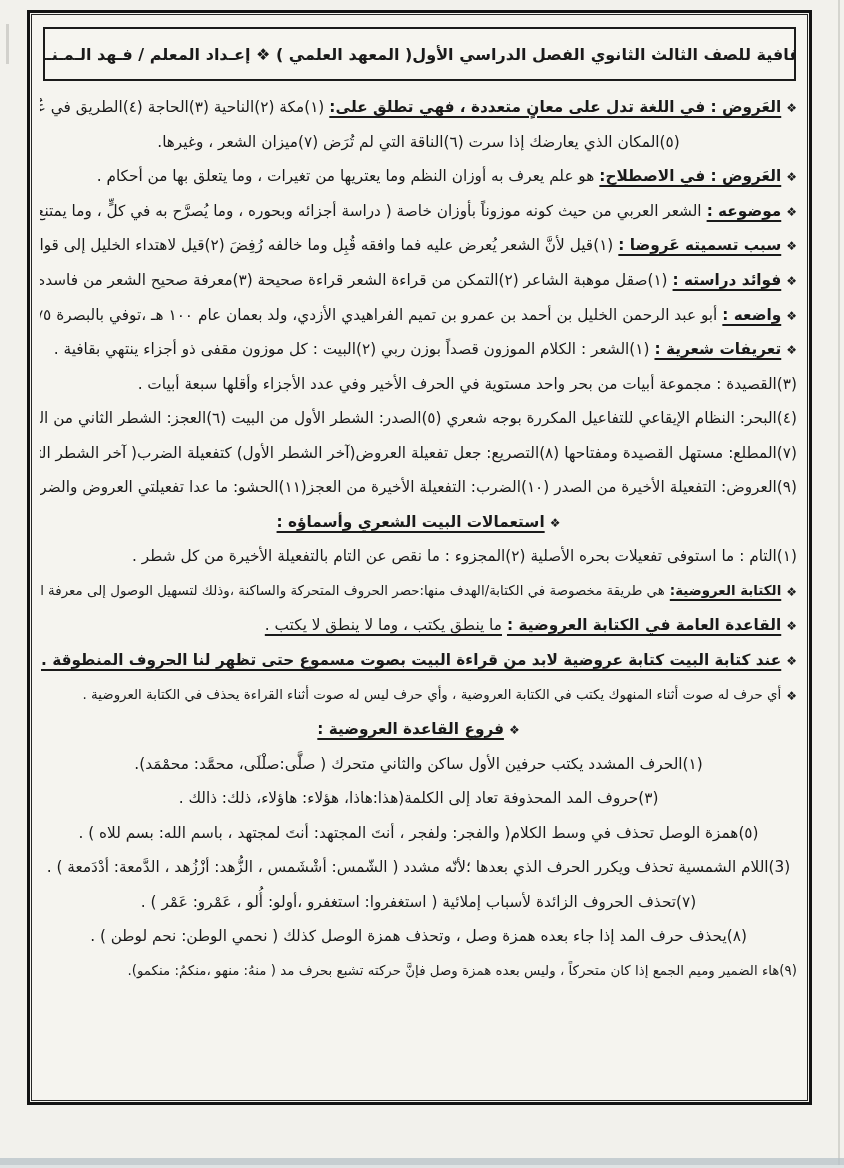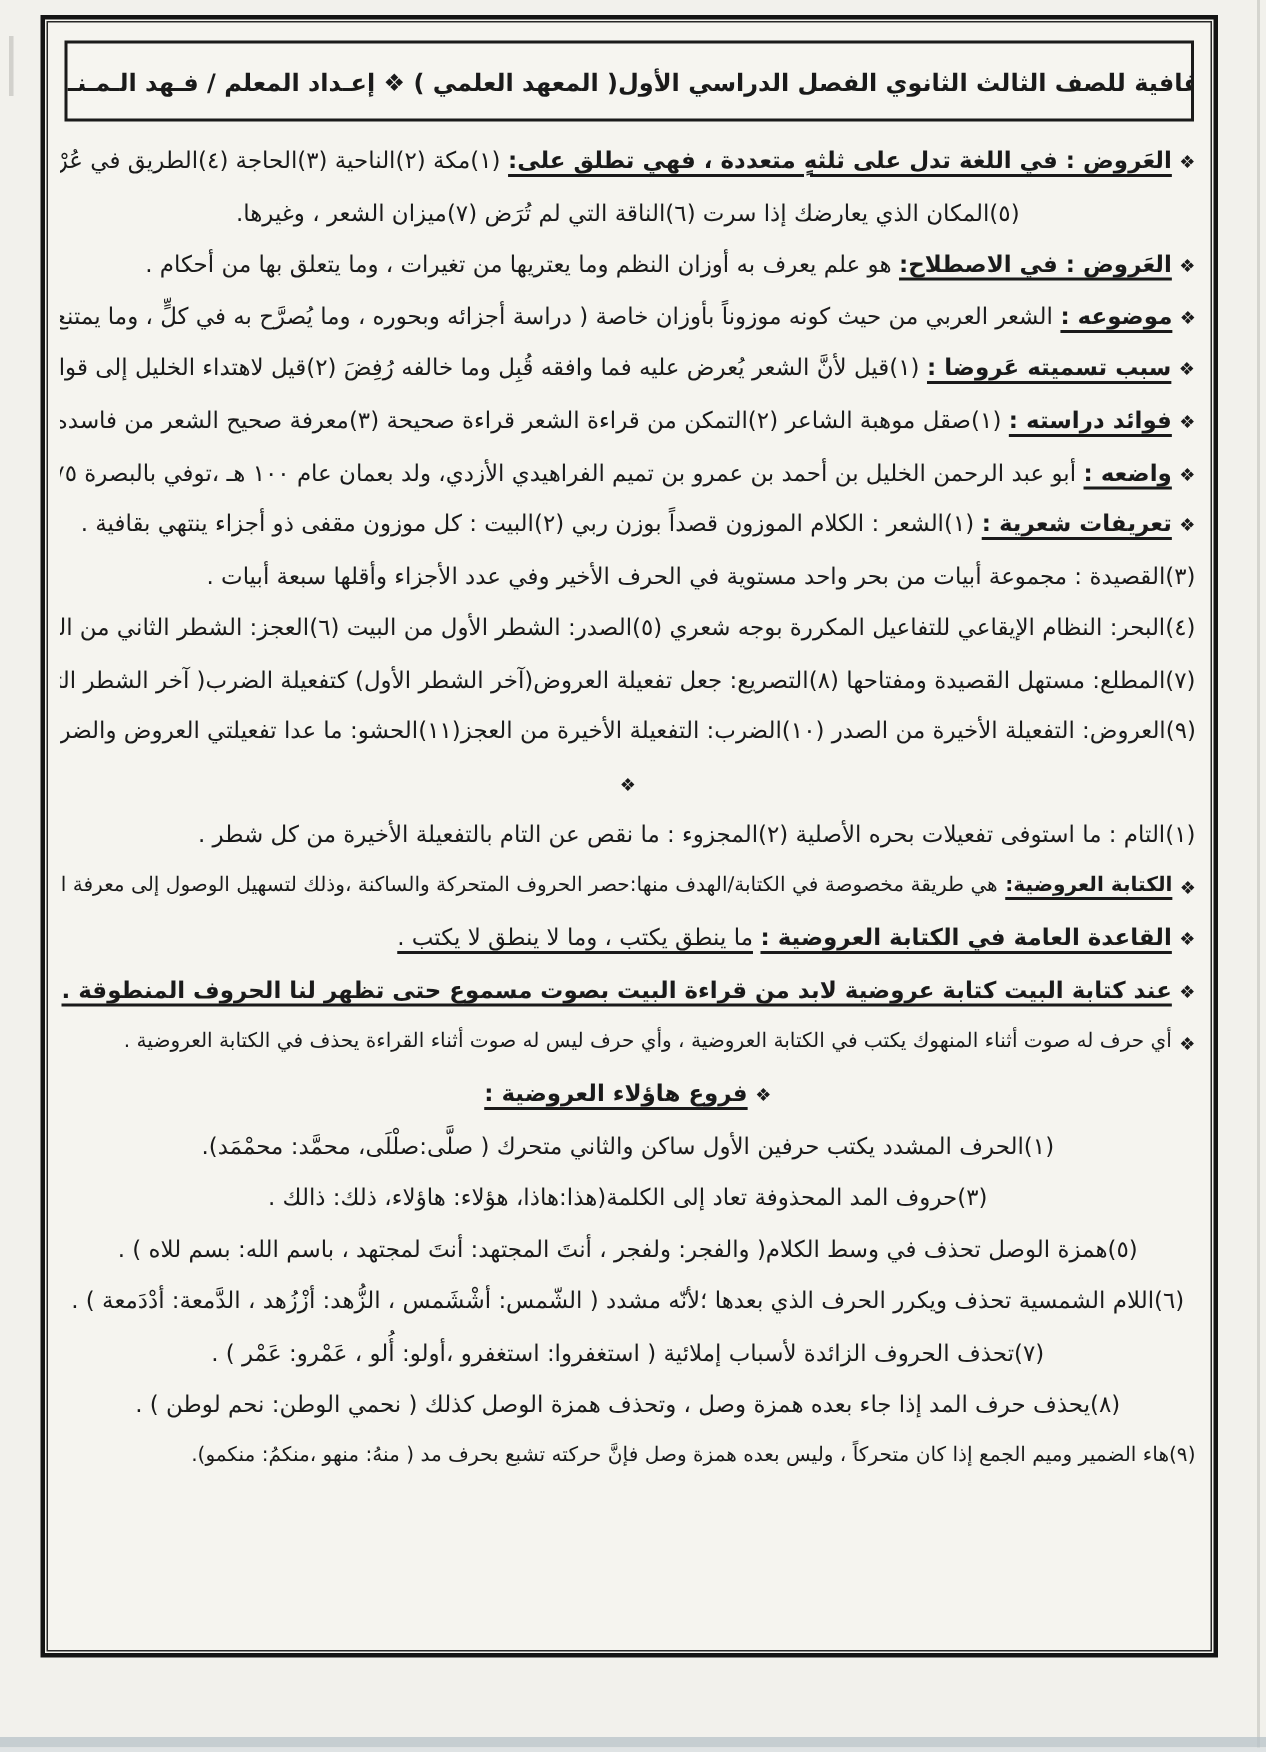--- a/index.html
+++ b/index.html
@@ -52,21 +52,21 @@
 <div class="bottom-band2"></div>
 
 <div class="frame">
   <div class="frame-inner"></div>
   <div class="header-box">
     <span>مـادة العَروض والقافية للصف الثالث الثانوي الفصل الدراسي الأول( المعهد العلمي )  ❖  إعـداد المعلم / فـهد الـمـنــاع أبوبســام ( ١ )</span>
   </div>
   <div class="content">
       <div class="line">
         <span class="bullet">❖</span>
-        <span class="lead">العَروض : في اللغة تدل على ثلثهٍ متعددة ، فهي تطلق على:</span>
+        <span class="lead">العَروض : في اللغة تدل على معانٍ متعددة ، فهي تطلق على:</span>
         <span class="rest"> (١)مكة (٢)الناحية (٣)الحاجة (٤)الطريق في عُرْض الجبل</span>
       </div>
       <div class="line center">
         <span class="rest">(٥)المكان الذي يعارضك إذا سرت (٦)الناقة التي لم تُرَض (٧)ميزان الشعر ، وغيرها.</span>
       </div>
       <div class="line">
         <span class="bullet">❖</span>
         <span class="lead">العَروض : في الاصطلاح:</span>
         <span class="rest"> هو علم يعرف به أوزان النظم وما يعتريها من تغيرات ، وما يتعلق بها من أحكام .</span>
       </div>
@@ -102,20 +102,21 @@
         <span class="rest">(٤)البحر: النظام الإيقاعي للتفاعيل المكررة بوجه شعري (٥)الصدر: الشطر الأول من البيت (٦)العجز: الشطر الثاني من البيت</span>
       </div>
       <div class="line">
         <span class="rest">(٧)المطلع: مستهل القصيدة ومفتاحها (٨)التصريع: جعل تفعيلة العروض(آخر الشطر الأول) كتفعيلة الضرب( آخر الشطر الثاني)</span>
       </div>
       <div class="line">
         <span class="rest">(٩)العروض: التفعيلة الأخيرة من الصدر (١٠)الضرب: التفعيلة الأخيرة من العجز(١١)الحشو: ما عدا تفعيلتي العروض والضرب.</span>
       </div>
       <div class="line center">
         <span class="bullet">❖</span>
+        <span class="lead">استعمالات البيت الشعري وأسماؤه :</span>
       </div>
       <div class="line">
         <span class="rest">(١)التام : ما استوفى تفعيلات بحره الأصلية (٢)المجزوء : ما نقص عن التام بالتفعيلة الأخيرة من كل شطر .</span>
       </div>
       <div class="line small">
         <span class="bullet">❖</span>
         <span class="lead">الكتابة العروضية:</span>
         <span class="rest"> هي طريقة مخصوصة في الكتابة/الهدف منها:حصر الحروف المتحركة والساكنة ،وذلك لتسهيل الوصول إلى معرفة الوزن.</span>
       </div>
       <div class="line">
@@ -126,33 +127,33 @@
       <div class="line">
         <span class="bullet">❖</span>
         <span class="rest b u">عند كتابة البيت كتابة عروضية لابد من قراءة البيت بصوت مسموع حتى تظهر لنا الحروف المنطوقة .</span>
       </div>
       <div class="line small">
         <span class="bullet">❖</span>
         <span class="rest">أي حرف له صوت أثناء المنهوك يكتب في الكتابة العروضية ، وأي حرف ليس له صوت أثناء القراءة يحذف في الكتابة العروضية .</span>
       </div>
       <div class="line center">
         <span class="bullet">❖</span>
-        <span class="lead">فروع هاؤلاء العروضية :</span>
+        <span class="lead">فروع القاعدة العروضية :</span>
       </div>
       <div class="line center">
         <span class="rest">(١)الحرف المشدد يكتب حرفين الأول ساكن والثاني متحرك ( صلَّى:صلْلَى، محمَّد: محمْمَد).</span>
       </div>
       <div class="line center">
         <span class="rest">(٣)حروف المد المحذوفة تعاد إلى الكلمة(هذا:هاذا، هؤلاء: هاؤلاء، ذلك: ذالك .</span>
       </div>
       <div class="line center">
         <span class="rest">(٥)همزة الوصل تحذف في وسط الكلام( والفجر: ولفجر ، أنتَ المجتهد: أنتَ لمجتهد ، باسم الله: بسم للاه ) .</span>
       </div>
       <div class="line center">
-        <span class="rest">(٦)اللام الشمسية تحذف ويكرر الحرف الذي بعدها ؛لأنّه مشدد ( الشّمس: أشْشَمس ، الزُّهد: أزْزُهد ، الدَّمعة: أدْدَمعة ) .</span>
+        <span class="rest">(3)اللام الشمسية تحذف ويكرر الحرف الذي بعدها ؛لأنّه مشدد ( الشّمس: أشْشَمس ، الزُّهد: أزْزُهد ، الدَّمعة: أدْدَمعة ) .</span>
       </div>
       <div class="line center">
         <span class="rest">(٧)تحذف الحروف الزائدة لأسباب إملائية ( استغفروا: استغفرو ،أولو: أُلو ، عَمْرو: عَمْر ) .</span>
       </div>
       <div class="line center">
         <span class="rest">(٨)يحذف حرف المد إذا جاء بعده همزة وصل ، وتحذف همزة الوصل كذلك ( نحمي الوطن: نحم لوطن ) .</span>
       </div>
       <div class="line small">
         <span class="rest">(٩)هاء الضمير وميم الجمع إذا كان متحركاً ، وليس بعده همزة وصل فإنَّ حركته تشبع بحرف مد ( منهُ: منهو ،منكمُ: منكمو).</span>
       </div>

